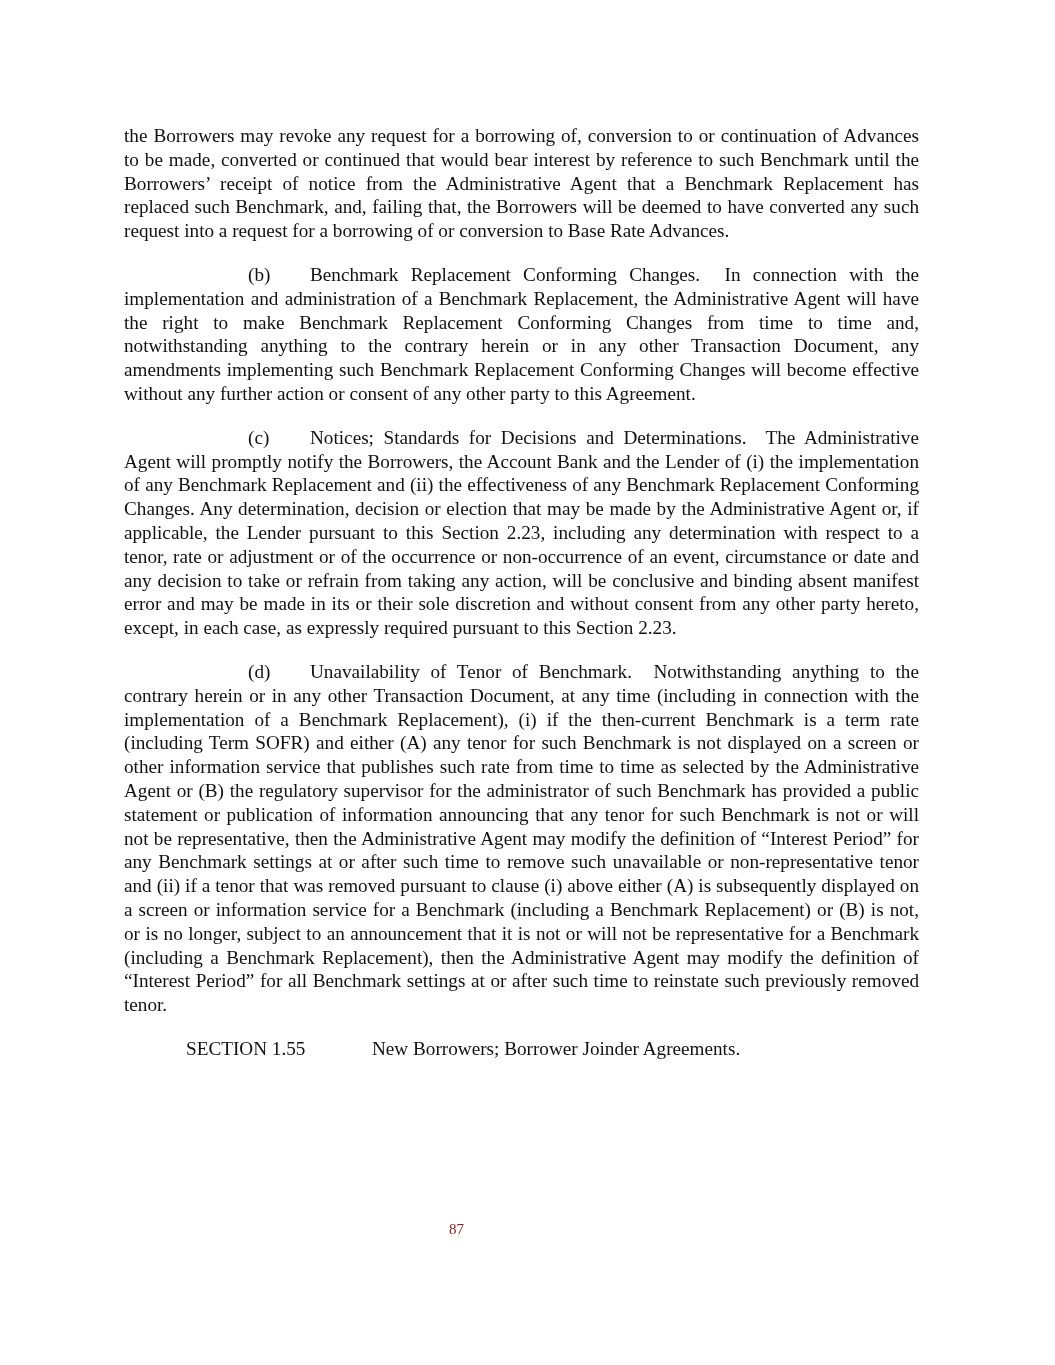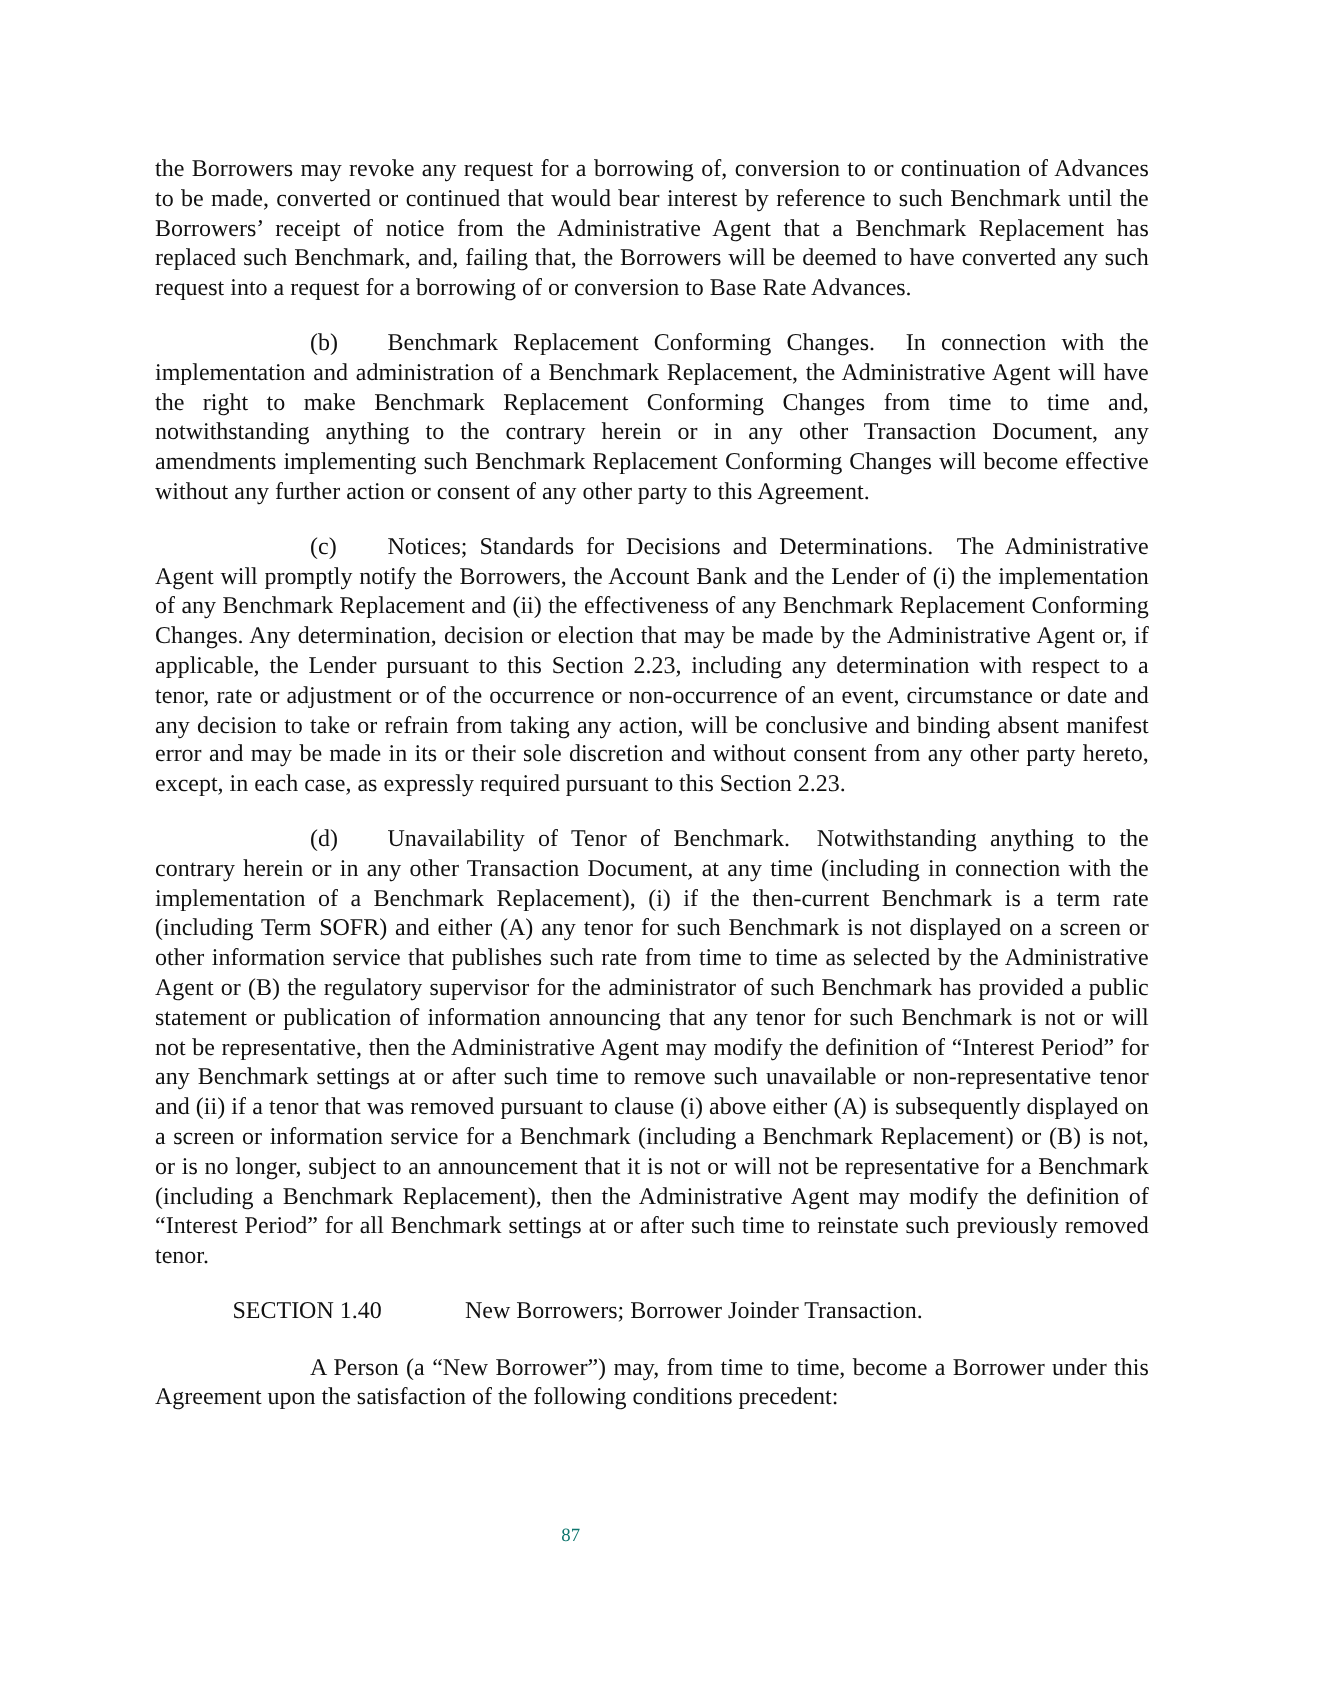--- a/index.html
+++ b/index.html
@@ -48,21 +48,21 @@
       width: 186px;
     }
     .page-number {
       position: absolute;
       left: 0;
       width: 913px;
       top: 1221px;
       text-align: center;
       font-family: "Liberation Serif", "DejaVu Serif", serif;
       font-size: 15px;
-      color: #0f766e;
+      color: #7f1d1d;
     }
   </style>
 </head>
 <body>
 
 <div class="page">
 
   <p class="para">
     <span>the Borrowers may revoke any request for a borrowing of, conversion to or continuation of Advances to be made, converted or continued that would bear interest by reference to such Benchmark until the Borrowers’ receipt of notice from the Administrative Agent that a Benchmark Replacement has replaced such Benchmark, and, failing that, the Borrowers will be deemed to have converted any such request into a request for a borrowing of or conversion to Base Rate Advances.</span>
   </p>
@@ -73,22 +73,19 @@
 
   <p class="para">
     <span class="indent"></span><span class="label">(c)</span><span class="ul">Notices; Standards for Decisions and Determinations</span><span style="white-space:pre">.  </span><span>The Administrative Agent will promptly notify the Borrowers, the Account Bank and the Lender of (i) the implementation of any Benchmark Replacement and (ii) the effectiveness of any Benchmark Replacement Conforming Changes.  Any determination, decision or election that may be made by the Administrative Agent or, if applicable, the Lender pursuant to this </span><span class="ul">Section 2.23</span><span>, including any determination with respect to a tenor, rate or adjustment or of the occurrence or non-occurrence of an event, circumstance or date and any decision to take or refrain from taking any action, will be conclusive and binding absent manifest error and may be made in its or their sole discretion and without consent from any other party hereto, except, in each case, as expressly required pursuant to this </span><span class="ul">Section 2.23</span><span>.</span>
   </p>
 
   <p class="para">
     <span class="indent"></span><span class="label">(d)</span><span class="ul">Unavailability of Tenor of Benchmark</span><span style="white-space:pre">.  </span><span>Notwithstanding anything to the contrary herein or in any other Transaction Document, at any time (including in connection with the implementation of a Benchmark Replacement), (i) if the then-current Benchmark is a term rate (including Term SOFR) and either (A) any tenor for such Benchmark is not displayed on a screen or other information service that publishes such rate from time to time as selected by the Administrative Agent or (B) the regulatory supervisor for the administrator of such Benchmark has provided a public statement or publication of information announcing that any tenor for such Benchmark is not or will not be representative, then the Administrative Agent may modify the definition of “Interest Period” for any Benchmark settings at or after such time to remove such unavailable or non-representative tenor and (ii) if a tenor that was removed pursuant to clause (i) above either (A) is subsequently displayed on a screen or information service for a Benchmark (including a Benchmark Replacement) or (B) is not, or is no longer, subject to an announcement that it is not or will not be representative for a Benchmark (including a Benchmark Replacement), then the Administrative Agent may modify the definition of “Interest Period” for all Benchmark settings at or after such time to reinstate such previously removed tenor.</span>
   </p>
 
   <p class="section-heading">
-    <span class="section-num">SECTION 1.40</span><span class="ul">New Borrowers; Borrower Joinder Transaction</span><span>.</span>
+    <span class="section-num">SECTION 1.55</span><span class="ul">New Borrowers; Borrower Joinder Agreements</span><span>.</span>
   </p>
 
-  <p class="para">
-    <span class="indent"></span><span>A Person (a “</span><span class="ul">New Borrower</span><span>”) may, from time to time, become a Borrower under this Agreement upon the satisfaction of the following conditions precedent:</span>
-  </p>
 
 </div>
 
 <div class="page-number">87</div>
 
 </body></html>

